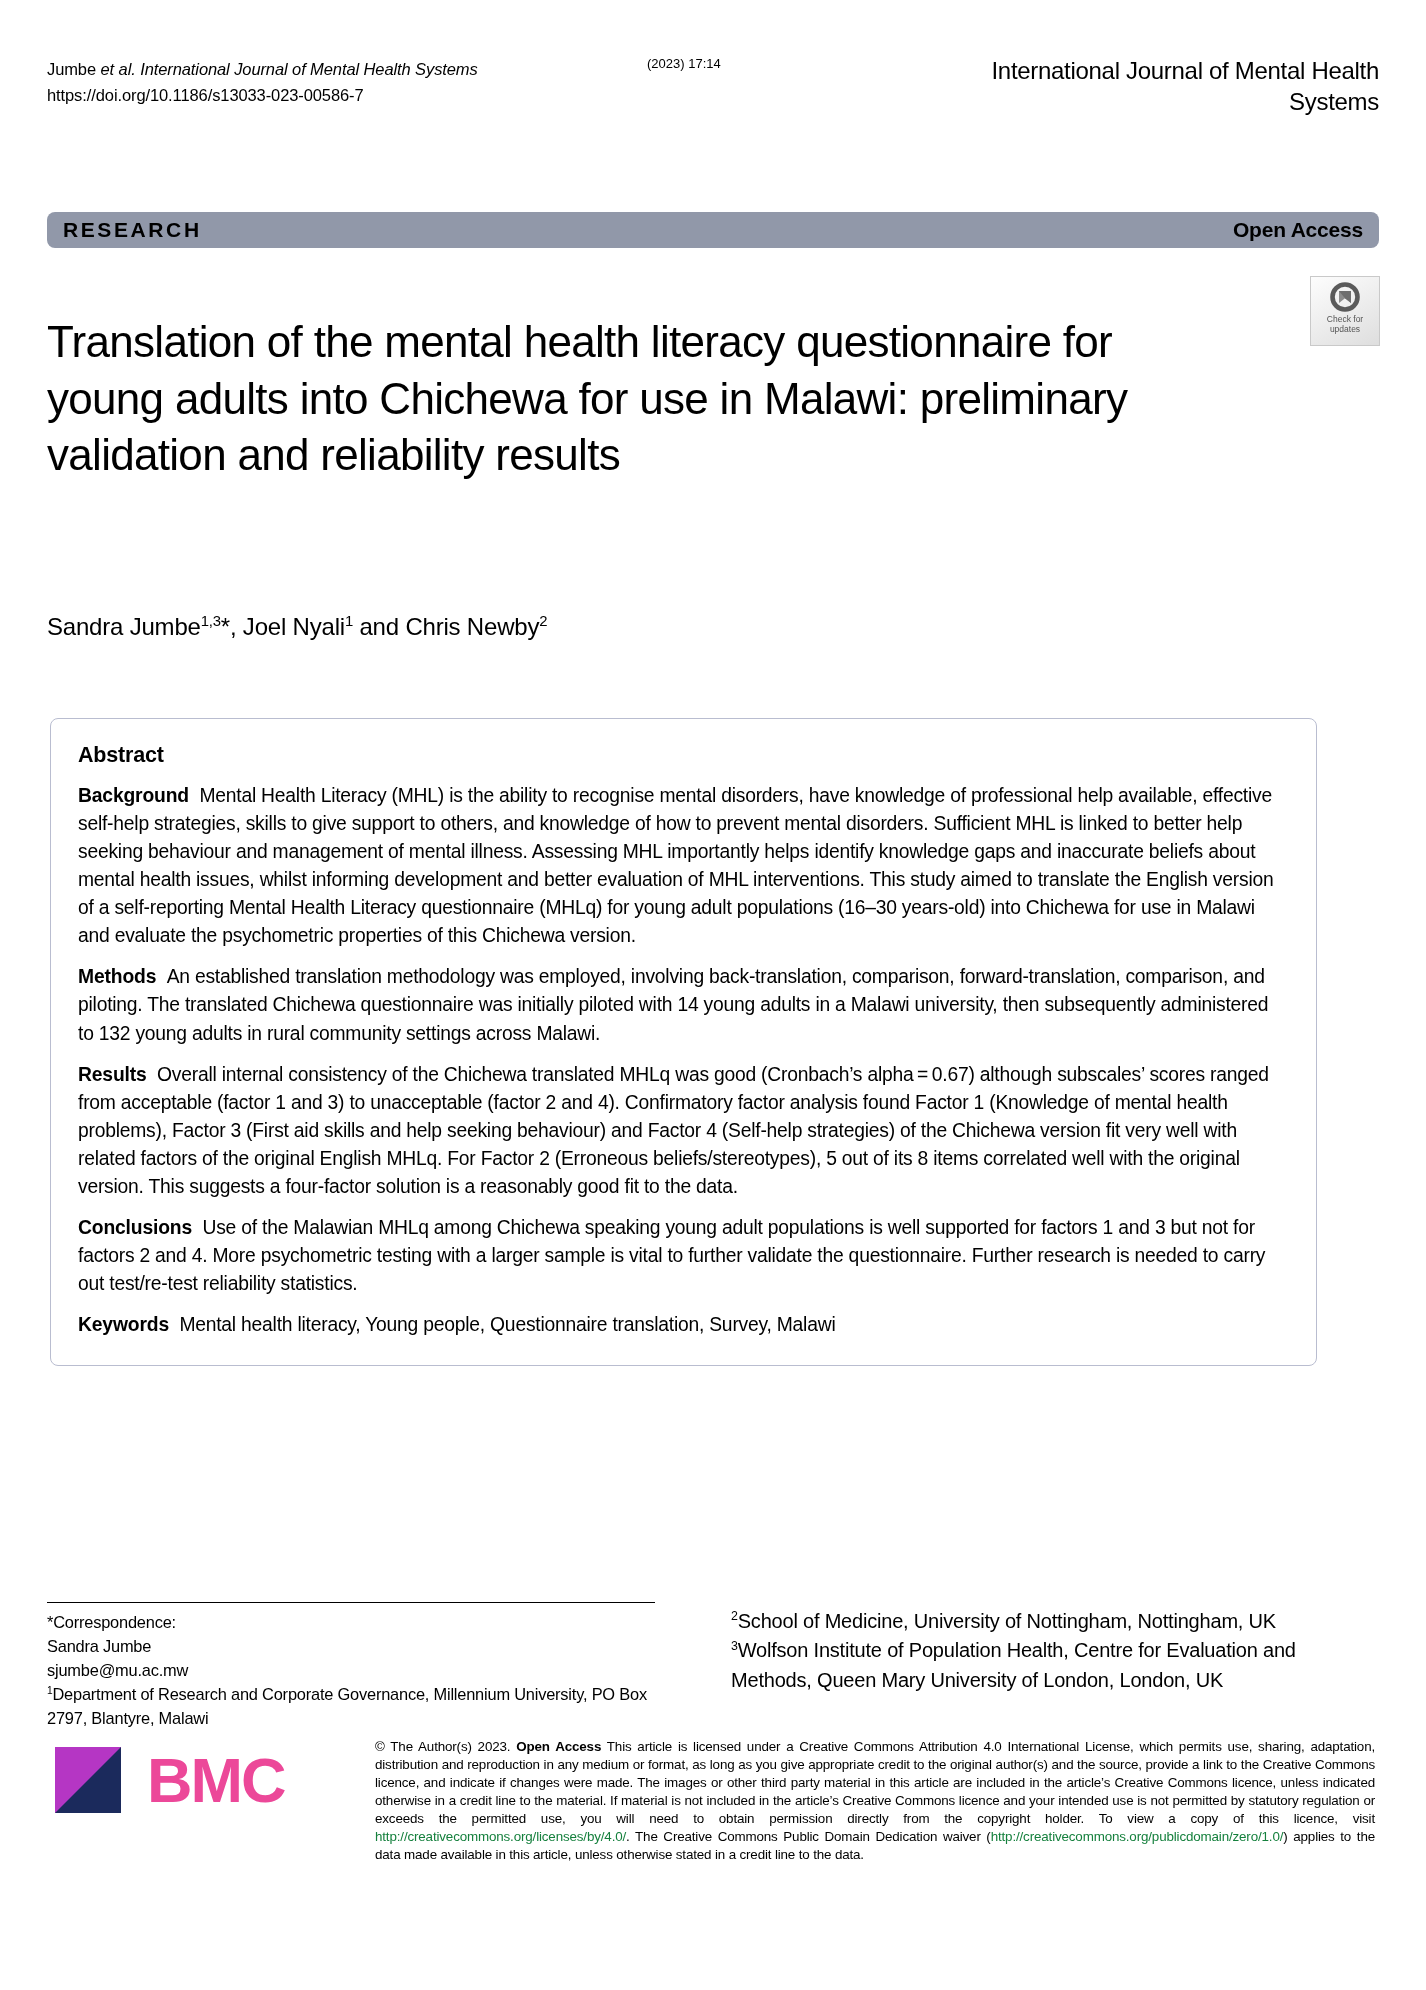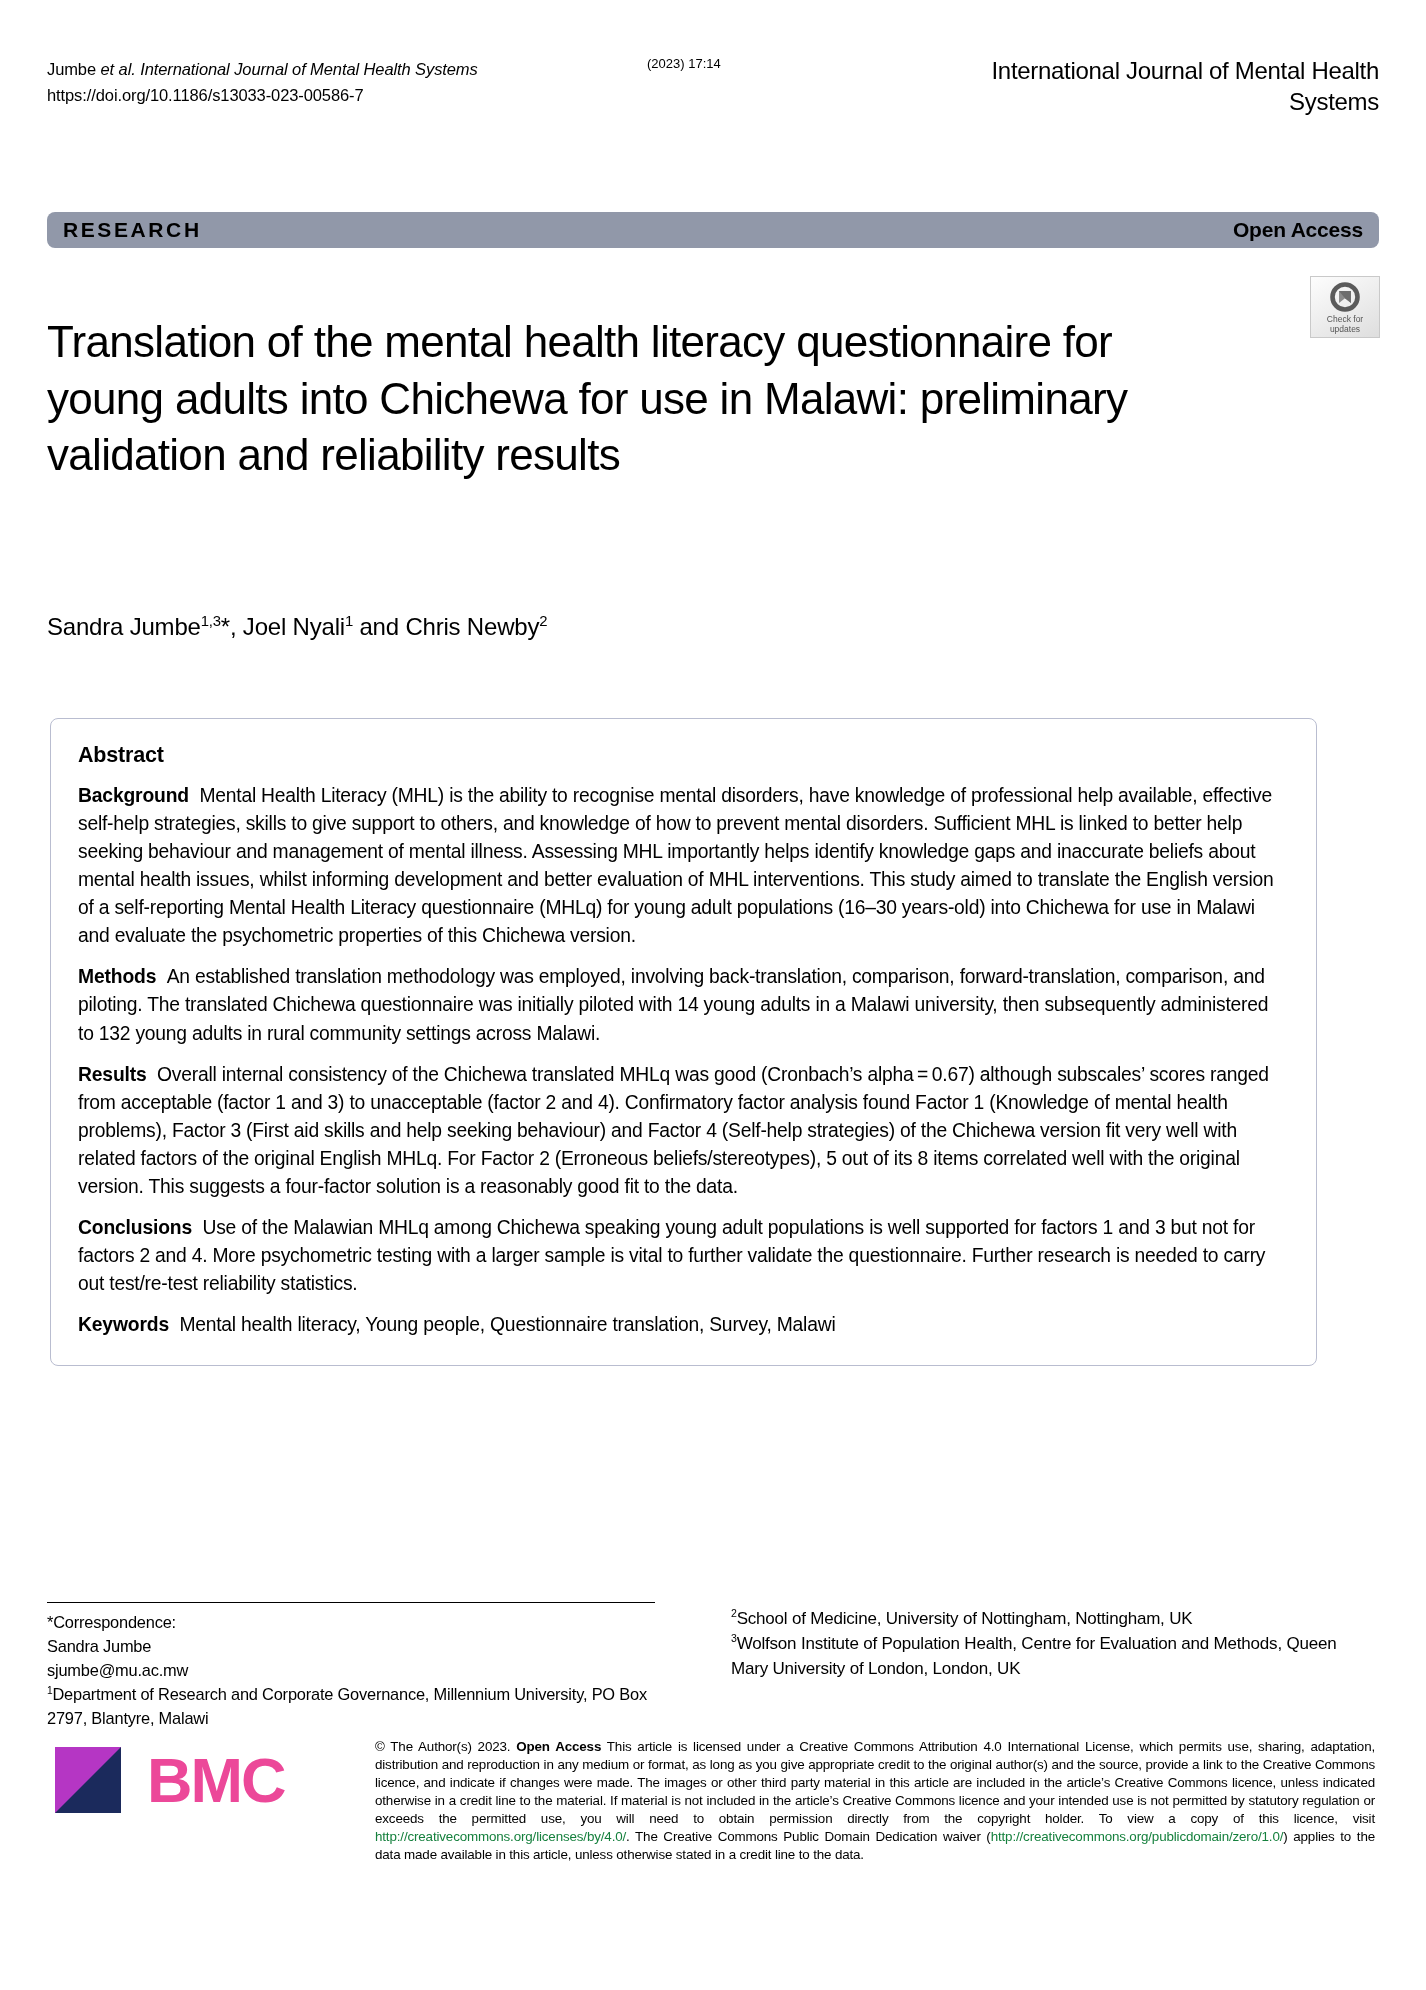--- a/index.html
+++ b/index.html
@@ -95,21 +95,21 @@
     letter-spacing: -0.7px;
     font-weight: 400;
   }
 
   
   .crossmark {
     position: absolute;
     right: 46px;
     top: 276px;
     width: 70px;
-    height: 62px;
+    height: 70px;
     background: linear-gradient(150deg,#fdfdfd 0%, #ececec 55%, #dedede 100%);
     border: 1px solid #c9c9c9;
     box-sizing: border-box;
     text-align: center;
     padding-top: 5px;
   }
   .crossmark .cm-ring {
     width: 30px;
     height: 30px;
     margin: 0 auto 2px auto;
@@ -179,21 +179,21 @@
     width: 620px;
     font-size: 16.4px;
     line-height: 1.47;
     letter-spacing: -0.2px;
   }
   .fn-right {
     position: absolute;
     left: 731px;
     top: 1607px;
     width: 640px;
-    font-size: 17px;
+    font-size: 20px;
     line-height: 1.47;
     letter-spacing: -0.2px;
   }
 
   
   .bmc-logo {
     position: absolute;
     left: 55px;
     top: 1740px;
     width: 290px;

